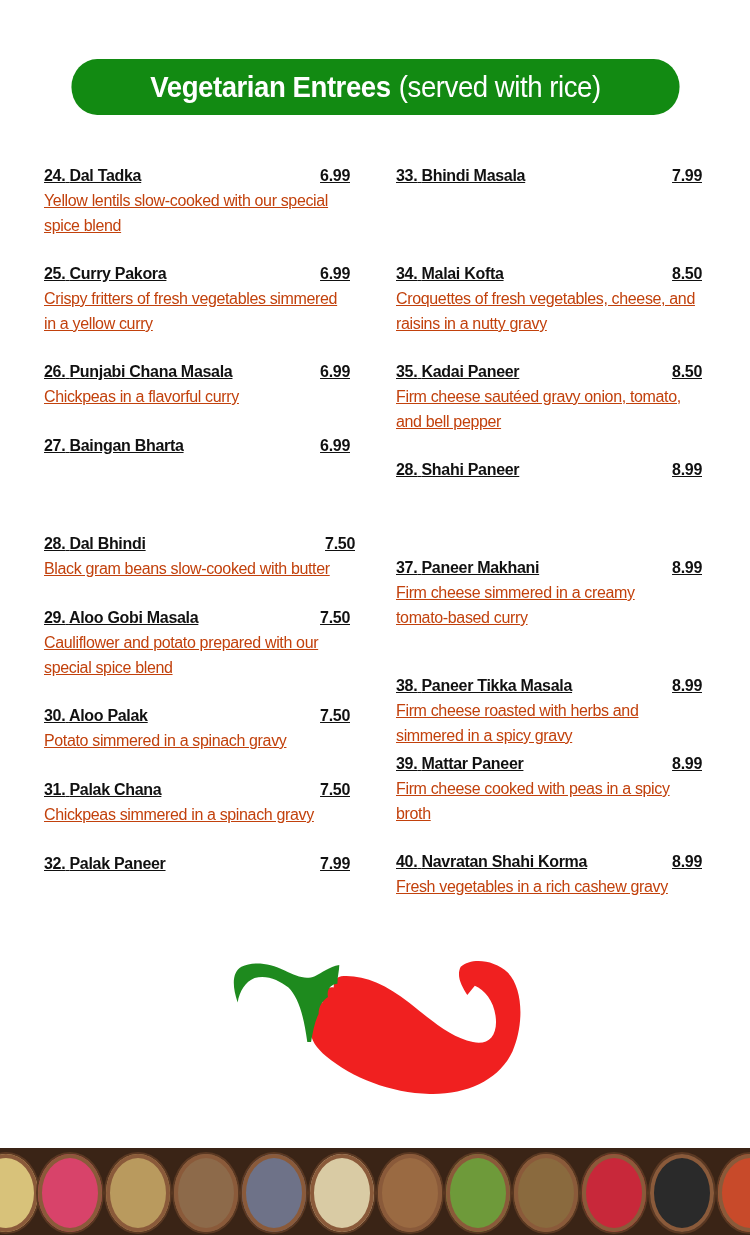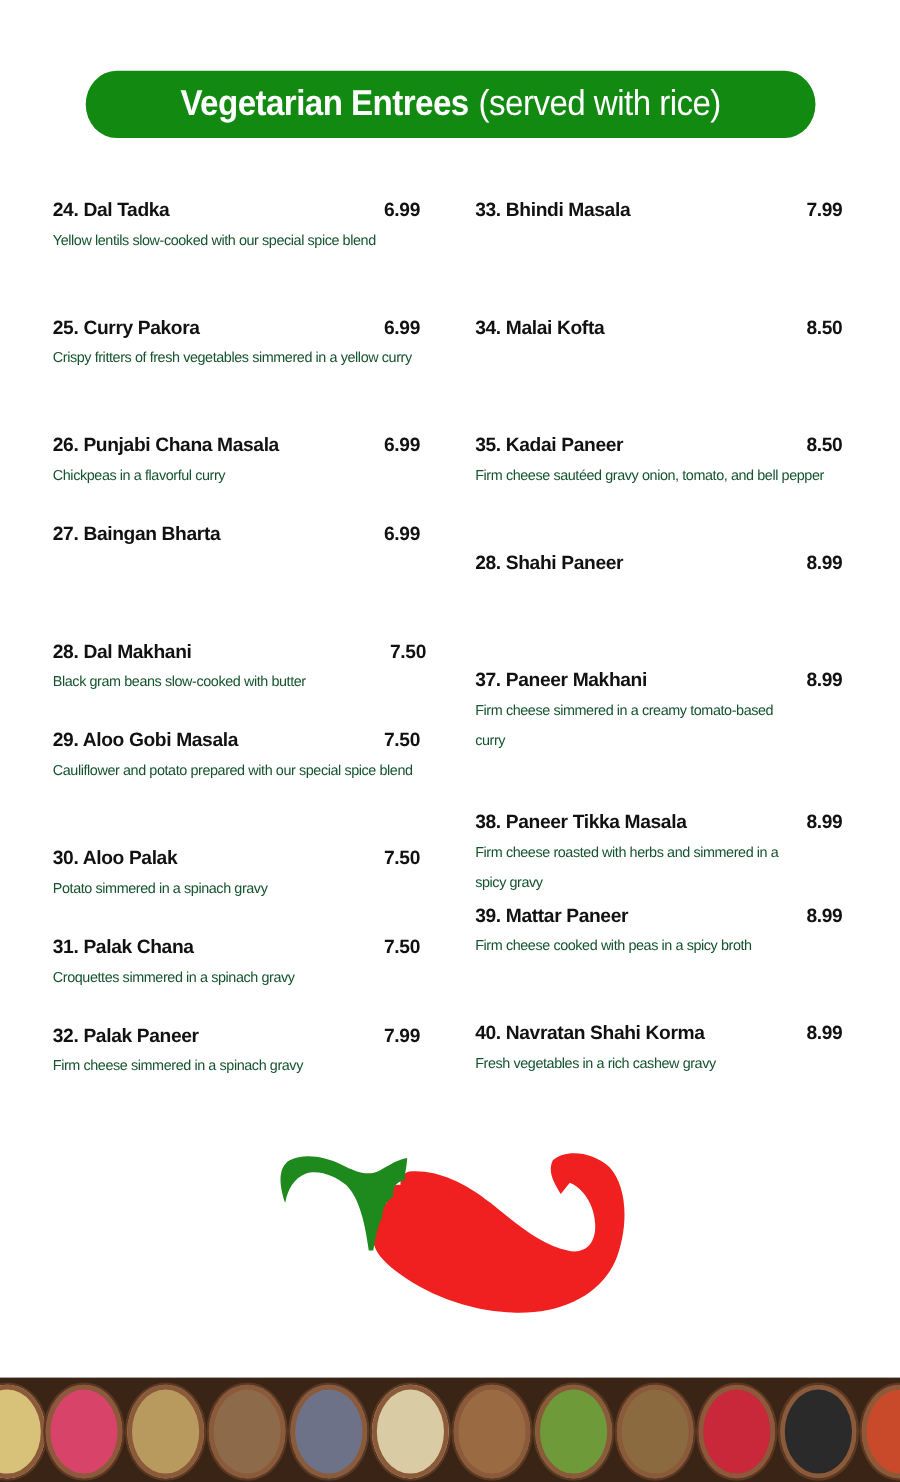--- a/index.html
+++ b/index.html
@@ -53,31 +53,33 @@
     }
     .item-head {
       display: flex;
       justify-content: space-between;
       align-items: baseline;
       font-weight: bold;
       font-size: 16px;
       line-height: 24px;
       letter-spacing: -0.3px;
       color: #111111;
+      text-decoration: underline;
     }
     .item-price {
       padding-right: 2px;
       text-align: right;
     }
     .item-desc {
-      font-size: 12px;
+      font-size: 16px;
       line-height: 25px;
       letter-spacing: -0.35px;
-      color: #14532d;
+      color: #c2410c;
       width: 302px;
+      text-decoration: underline;
     }
     .chili {
       position: absolute;
       left: 218px;
       top: 948px;
       width: 316px;
       height: 160px;
     }
     .spice-strip {
       position: absolute;
@@ -128,21 +130,21 @@
     <div class="item-desc">Chickpeas in a flavorful curry</div>
   </div>
   <div class="item" style="top:270px">
     <div class="item-head">
         <span><span>27.</span> <span>Baingan Bharta</span></span>
         <span class="item-price">6.99</span>
       </div>
   </div>
   <div class="item" style="top:368px">
     <div class="item-head">
-        <span><span>28.</span> <span>Dal Makhani</span></span>
+        <span><span>28.</span> <span>Dal Bhindi</span></span>
         <span class="item-price" style="padding-right:0;margin-right:-3px">7.50</span>
       </div>
     <div class="item-desc" style="width:310px">Black gram beans slow-cooked with butter</div>
   </div>
   <div class="item" style="top:442px">
     <div class="item-head">
         <span><span>29.</span> <span>Aloo Gobi Masala</span></span>
         <span class="item-price">7.50</span>
       </div>
     <div class="item-desc">Cauliflower and potato prepared with our special spice blend</div>
@@ -152,43 +154,43 @@
         <span><span>30.</span> <span>Aloo Palak</span></span>
         <span class="item-price">7.50</span>
       </div>
     <div class="item-desc">Potato simmered in a spinach gravy</div>
   </div>
   <div class="item" style="top:614px">
     <div class="item-head">
         <span><span>31.</span> <span>Palak Chana</span></span>
         <span class="item-price">7.50</span>
       </div>
-    <div class="item-desc">Croquettes simmered in a spinach gravy</div>
+    <div class="item-desc">Chickpeas simmered in a spinach gravy</div>
   </div>
   <div class="item" style="top:688px">
     <div class="item-head">
         <span><span>32.</span> <span>Palak Paneer</span></span>
         <span class="item-price">7.99</span>
       </div>
-    <div class="item-desc">Firm cheese simmered in a spinach gravy</div>
   </div>
 </div>
 
 <div class="col right">
   <div class="item" style="top:0px">
     <div class="item-head">
         <span><span>33.</span> <span>Bhindi Masala</span></span>
         <span class="item-price">7.99</span>
       </div>
   </div>
   <div class="item" style="top:98px">
     <div class="item-head">
         <span><span>34.</span> <span>Malai Kofta</span></span>
         <span class="item-price">8.50</span>
       </div>
+    <div class="item-desc" style="width:310px">Croquettes of fresh vegetables, cheese, and raisins in a nutty gravy</div>
   </div>
   <div class="item" style="top:196px">
     <div class="item-head">
         <span><span>35.</span> <span>Kadai Paneer</span></span>
         <span class="item-price">8.50</span>
       </div>
     <div class="item-desc" style="width:312px">Firm cheese sautéed gravy onion, tomato, and bell pepper</div>
   </div>
   <div class="item" style="top:294px">
     <div class="item-head">

